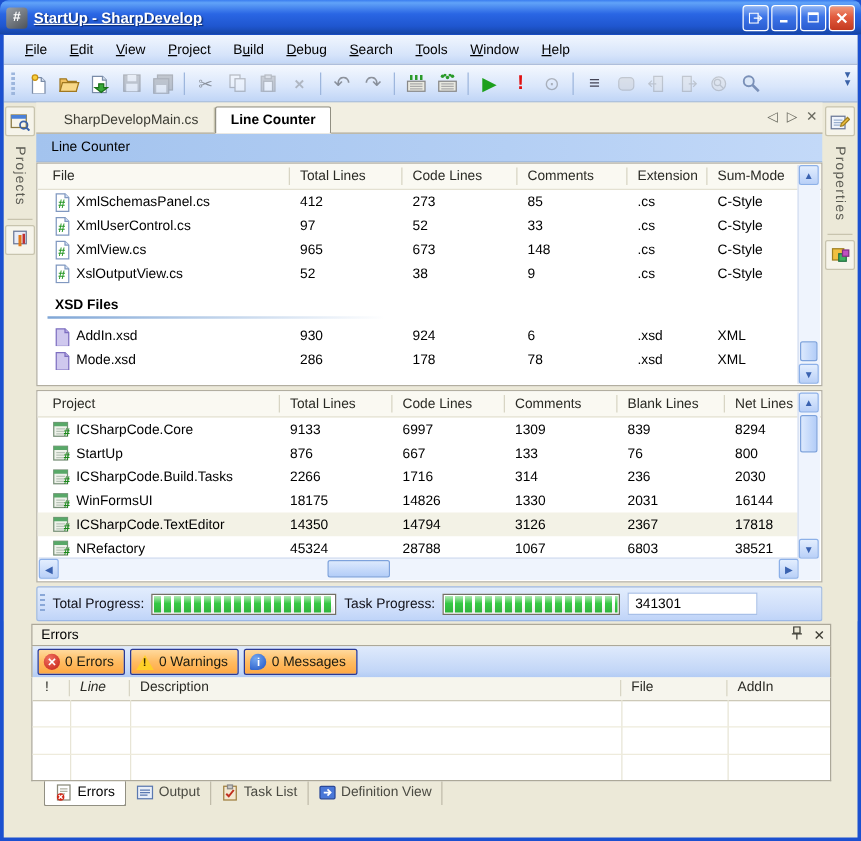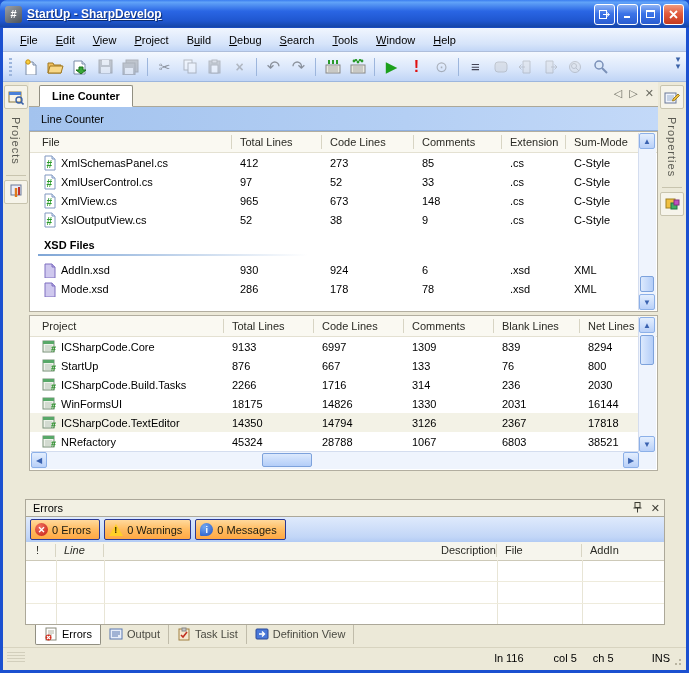--- a/index.html
+++ b/index.html
@@ -100,21 +100,21 @@
   .ebtn{display:flex;align-items:center;gap:4px;height:19px;padding:0 8px 0 4px;border:1px solid #2a3894;border-radius:2px;
     background:linear-gradient(180deg,#ffd99c 0%,#ffbc62 50%,#ffa843 100%);color:#1a1a10;}
   .badge{width:13px;height:13px;border-radius:50%;display:flex;align-items:center;justify-content:center;color:#fff;font-size:9px;font-weight:bold;}
   .badge.err{background:radial-gradient(circle at 35% 30%,#f07060,#c41e12);}
   .badge.msg{background:radial-gradient(circle at 35% 30%,#74a8f0,#1e52c4);border-radius:50% 50% 50% 10%;}
   .warn-tri{width:0;height:0;border-left:7px solid transparent;border-right:7px solid transparent;border-bottom:12px solid #ffd028;position:relative;}
   .warn-tri::after{content:"!";position:absolute;left:-2px;top:1px;font-size:9px;font-weight:bold;color:#3a2a00;}
   .e-grid{height:83px;background:#fff;border:1px solid #aca899;border-top:none;position:relative;box-sizing:border-box;}
   .eg-head{display:flex;height:18px;background:#f6f5ed;border-bottom:1px solid #cdc9b8;}
   .eg-head .cell{border-right:1px solid #d8d5c4;height:13px;line-height:13px;margin-top:2px;color:#2a2a24;}
-  .eg-c0{width:30px;padding-left:10px;} .eg-c1{width:48px;font-style:italic;} .eg-c2{width:393px;text-align:right;} .eg-c3{width:85px;} .eg-c4{flex:1;border-right:none!important;}
+  .eg-c0{width:30px;padding-left:10px;} .eg-c1{width:48px;font-style:italic;} .eg-c2{width:393px;} .eg-c3{width:85px;} .eg-c4{flex:1;border-right:none!important;}
   .eg-lines{position:absolute;top:18px;bottom:0;left:0;right:0;}
   .eg-vline{position:absolute;top:0;bottom:0;width:1px;background:#e8e5d6;}
   .eg-hline{position:absolute;left:0;right:0;height:1px;background:#eeebdc;}
   
   .btabs{height:22px;display:flex;align-items:flex-start;padding-left:10px;background:#ece9d8;}
   .btab{display:flex;align-items:center;gap:4px;padding:2px 8px 3px;color:#4a4a42;border-right:1px solid #c0bcaa;}
   .btab.active{background:#fff;border:1px solid #918f82;border-top:1px solid #fff;color:#000;margin-top:-1px;border-radius:0 0 2px 2px;}
   .btico{width:14px;height:14px;display:inline-block;}
   
   .statusbar{height:20px;display:flex;align-items:center;justify-content:flex-end;background:#ece9d8;border-top:1px solid #d8d4c0;padding-right:16px;position:relative;}
@@ -317,20 +317,21 @@
               <path d="M10 3v8" stroke="#c03030" stroke-width="2"></path>
             </svg>
         </div>
       </div>
 
       <div class="center">
 
         <div class="dtabs-row">
           <div class="dtabs">
 
+              <div class="dtab"><span>SharpDevelopMain.cs</span></div>
 
               <div class="dtab active"><span>Line Counter</span></div>
             </div>
           <div class="dtab-ctrls">
             <span>◁</span>
             <span>▷</span>
             <span>✕</span>
           </div>
         </div>
 
@@ -595,20 +596,32 @@
             <div class="sbtn down">▼</div>
           </div>
           <div class="hscroll">
             <div class="hbtn left">◀</div>
             <div class="hthumb"></div>
             <div class="hbtn right">▶</div>
           </div>
           <div class="corner"></div>
         </div>
 
+        <div class="progress-row">
+          <div class="pgrip"></div>
+          <span class="plabel">Total Progress:</span>
+          <div class="pbar pbar1">
+              <div class="pfill"></div>
+            </div>
+          <span class="plabel">Task Progress:</span>
+          <div class="pbar pbar2">
+              <div class="pfill"></div>
+            </div>
+          <div class="pcount num">341301</div>
+        </div>
       </div>
 
       <div class="strip right">
         <div class="pad-ico">
           <svg width="16" height="15" viewBox="0 0 16 15">
               <rect x="1" y="3" width="11" height="10" fill="#f0f4fc" stroke="#6a7898"></rect>
               <path d="M3 6h7M3 8h7M3 10h5" stroke="#9ab0d0"></path>
               <path d="M9 9l5-5 1.5 1.5-5 5-2 .5z" fill="#f0c040" stroke="#a08020"></path>
             </svg>
         </div>
@@ -699,26 +712,15 @@
           <div class="btab">
             <span class="btico"><svg width="14" height="14" viewBox="0 0 14 14">
                 <rect x="1" y="2" width="12" height="10" rx="1" fill="#4a78d8" stroke="#2a4898"></rect>
                 <path d="M4 7h5M7 4.5L9.5 7 7 9.5" stroke="#fff" stroke-width="1.4" fill="none"></path>
               </svg></span>
             <span>Definition View</span>
           </div>
         </div>
     </div>
 
-    <div class="statusbar">
-      <div class="sdots"></div>
-      <span class="sitem num">ln 116</span>
-      <span style="width:30px;"></span>
-      <span class="sitem num">col 5</span>
-      <span style="width:16px;"></span>
-      <span class="sitem num">ch 5</span>
-      <span style="width:38px;"></span>
-      <span class="sitem">INS</span>
-      <div class="sgrip"></div>
-    </div>
 
   </div>
 </div>
 
 </body></html>

